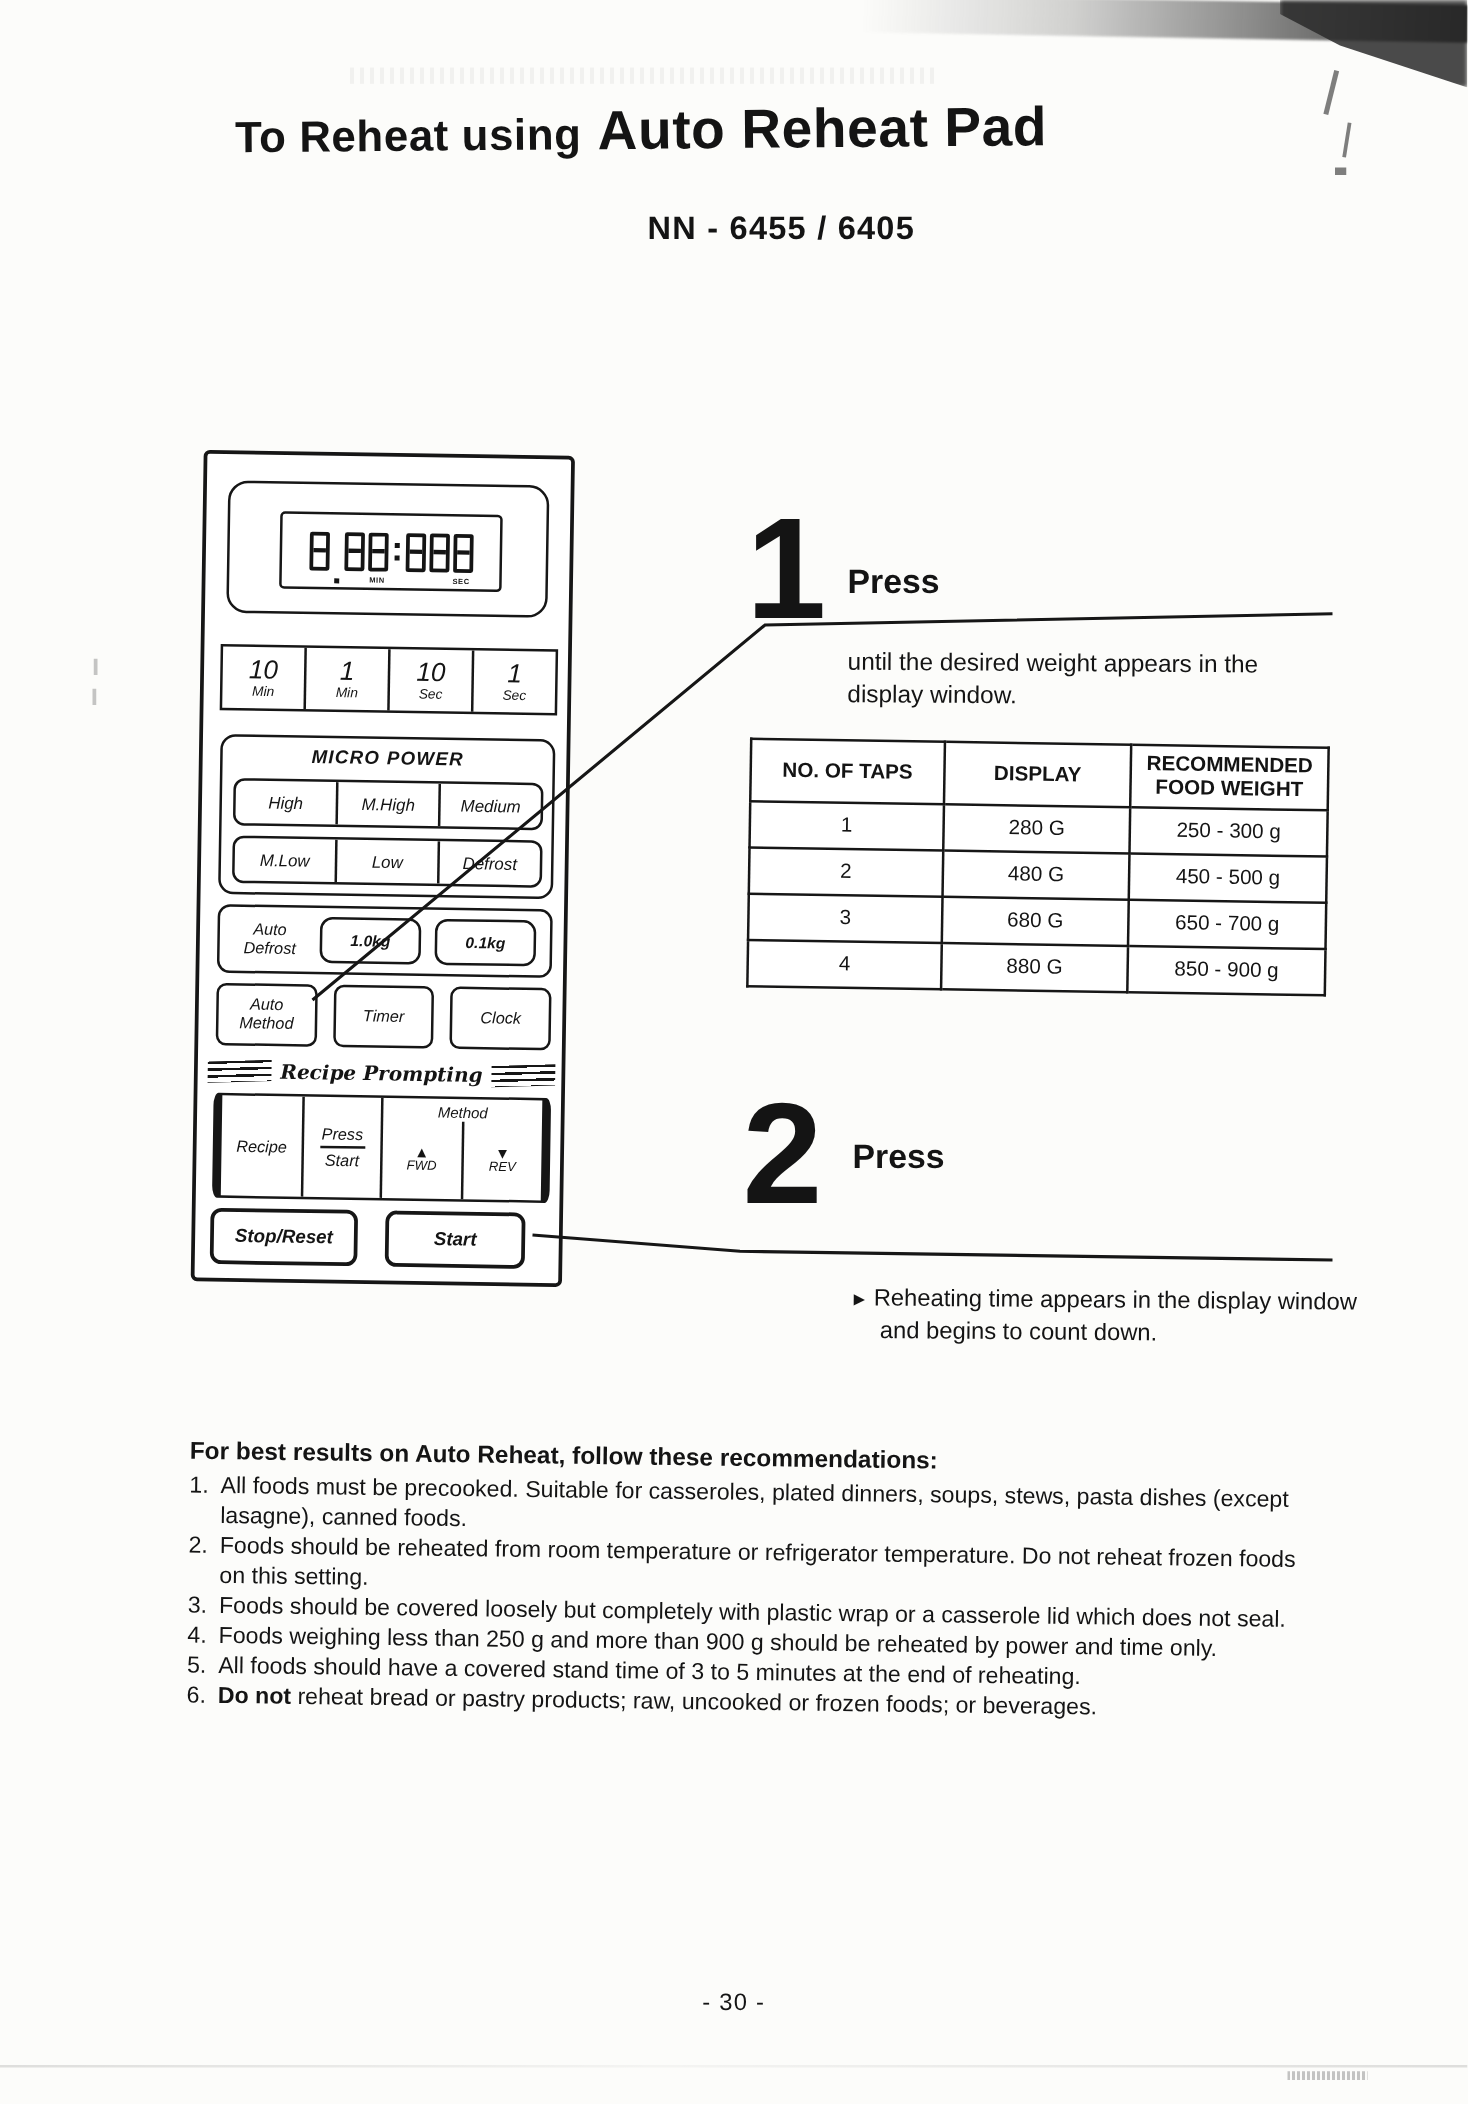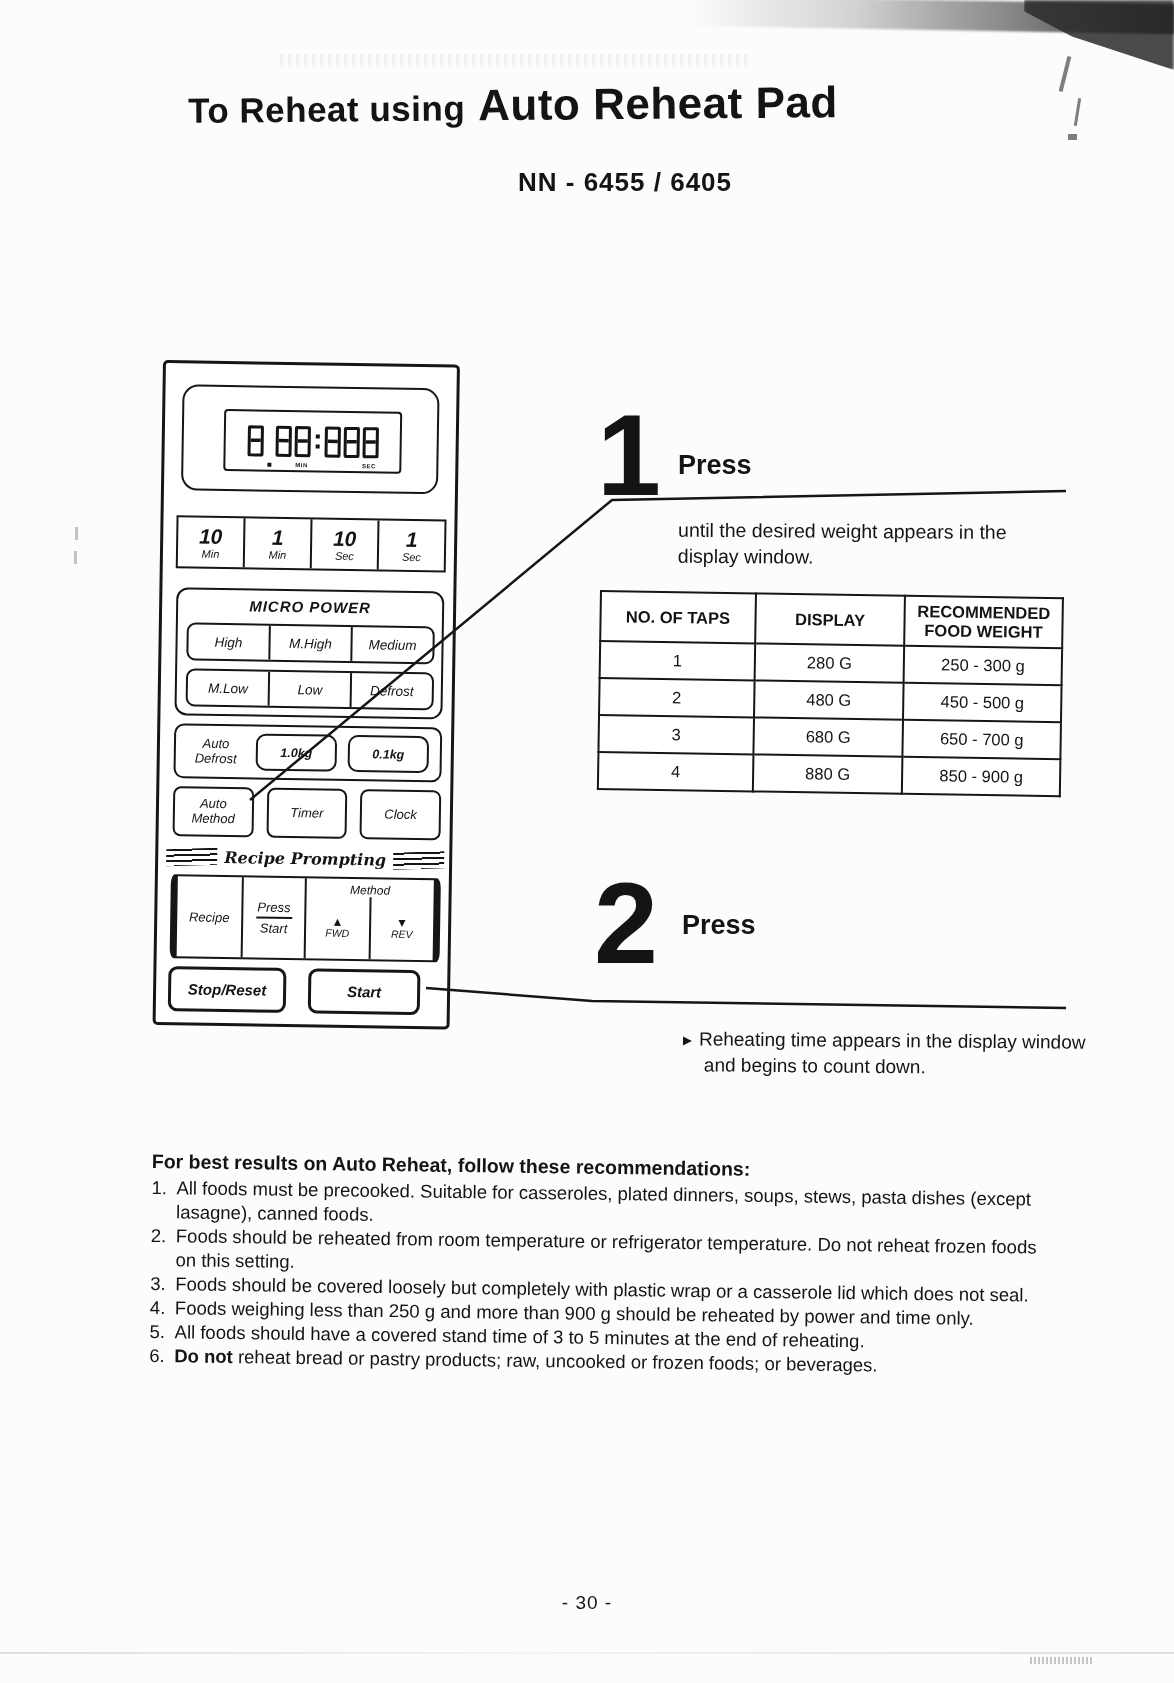--- a/index.html
+++ b/index.html
@@ -52,21 +52,21 @@
   .dg-label { position:absolute; bottom:-11px; right:2px; font-size:6px; font-weight:bold; letter-spacing:.5px; }
   .dsp-dot { width:4px; height:4px; background:#141414; align-self:flex-end; margin:0 0 3px; }
   .dsp-colon { display:flex; flex-direction:column; gap:6px; margin:0 1px; }
   .dsp-colon i { width:4px; height:4px; background:#141414; }
 
   .time-row { position:absolute; left:13px; top:152px; width:270px; height:53px;
     border:2.5px solid #161616; display:flex; background:#fff; }
   .time-cell { flex:1; border-right:2px solid #161616; display:flex; flex-direction:column;
     align-items:center; justify-content:center; font-style:italic; }
   .time-cell:last-child { border-right:none; }
-  .time-num { font-size:21px; font-weight:bold; line-height:1; }
+  .time-num { font-size:21px; font-weight:normal; line-height:1; }
   .time-unit { font-size:11px; margin-top:1px; }
 
   .mp-box { position:absolute; left:14px; top:224px; width:268px; height:128px;
     border:2.5px solid #161616; border-radius:12px; }
   .mp-title { text-align:center; font-style:italic; font-weight:bold; font-size:15px;
     letter-spacing:1px; margin-top:7px; }
   .mp-row { position:absolute; left:9px; width:248px; height:38px; border:2px solid #161616;
     border-radius:9px; display:flex; overflow:hidden; }
   .mp-row.r1 { top:33px; } .mp-row.r2 { top:79px; }
   .mp-cell { flex:1; border-right:2px solid #161616; display:flex; align-items:center;

